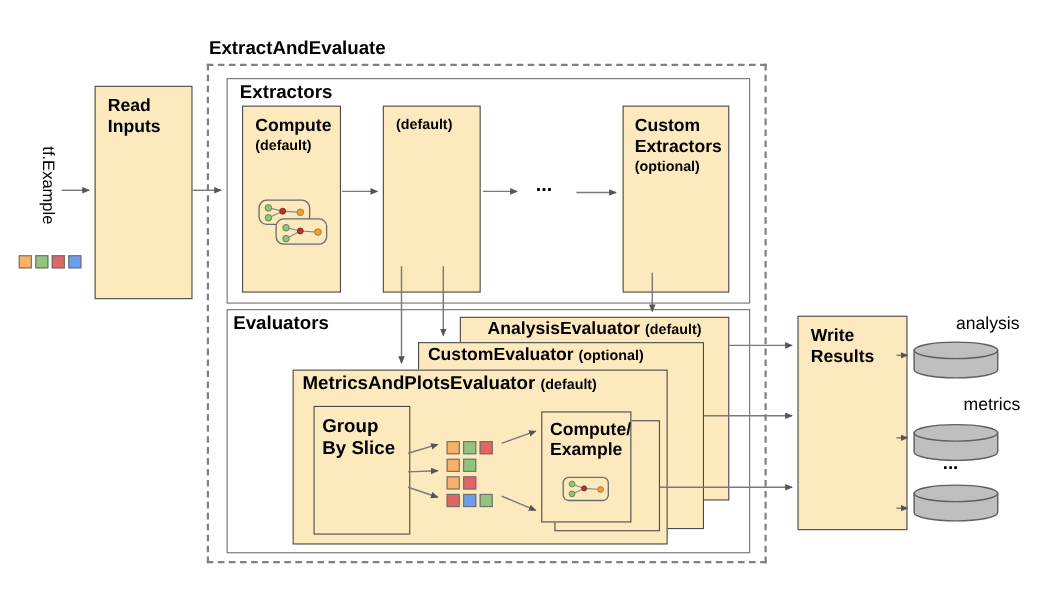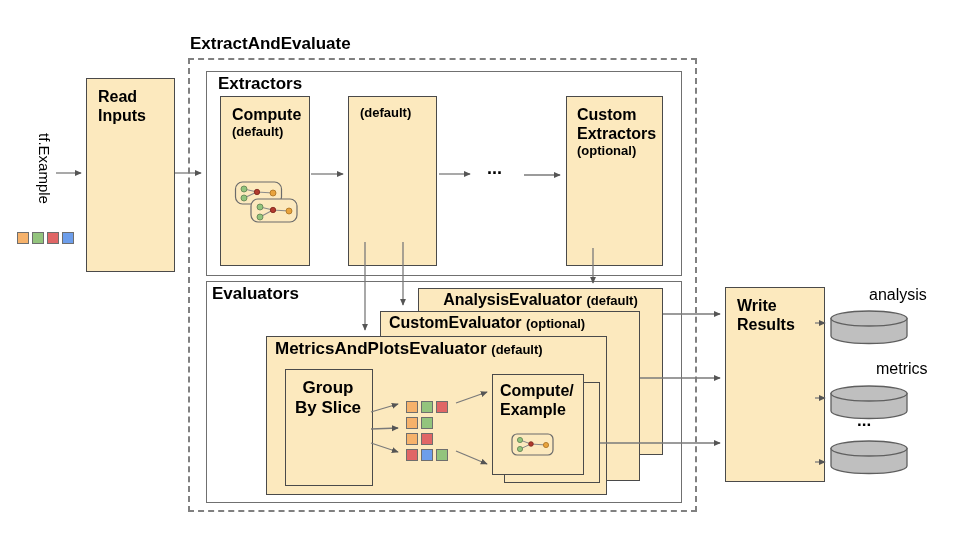--- a/index.html
+++ b/index.html
@@ -88,21 +88,21 @@
   <div class="box strip" style="left:380px;top:311px;width:260px;height:170px;padding-left:8px;">
     <span>CustomEvaluator</span>
     <span class="q">(optional)</span>
   </div>
 
   <div class="box strip" style="left:266px;top:336px;width:341px;height:159px;padding-left:8px;font-size:17px;">
     <span>MetricsAndPlotsEvaluator</span>
     <span class="q">(default)</span>
   </div>
 
-  <div class="box" style="left:285px;top:369px;width:88px;height:117px;padding:8px 0 0 7px;text-align:center;">
+  <div class="box" style="left:285px;top:369px;width:88px;height:117px;padding:8px 0 0 7px;">
     <span class="box-title" style="font-size:17px;max-width:70px;">Group By Slice</span>
   </div>
 
   <div class="lift" style="left:406px;top:401px;">
     <div class="chiprow" style="margin-bottom:4px;">
         <div class="chip" style="background: rgb(246, 178, 107);"></div>
         <div class="chip" style="background: rgb(147, 196, 125);"></div>
         <div class="chip" style="background: rgb(224, 102, 102);"></div>
       </div>
     <div class="chiprow" style="margin-bottom:4px;">
@@ -114,21 +114,21 @@
         <div class="chip" style="background: rgb(224, 102, 102);"></div>
       </div>
     <div class="chiprow">
         <div class="chip" style="background: rgb(224, 102, 102);"></div>
         <div class="chip" style="background: rgb(109, 158, 235);"></div>
         <div class="chip" style="background: rgb(147, 196, 125);"></div>
       </div>
   </div>
 
   <div class="box" style="left:504px;top:382px;width:96px;height:101px;"></div>
-  <div class="box" style="left:492px;top:374px;width:92px;height:101px;padding:6px 0 0 7px;">
+  <div class="box" style="left:492px;top:374px;width:82px;height:101px;padding:6px 0 0 7px;">
     <span class="box-title">Compute/</span>
     <span class="box-title">Example</span>
     <div class="lift" style="left:18px;top:58px;">
       <svg width="44" height="24" viewBox="0 0 44 24">
         <rect x="1" y="1" width="41" height="21" rx="5" fill="#FCE9BE" stroke="#6b6b6b" stroke-width="1.2"></rect>
         <path d="M9,7 L20,11 M9,16 L20,11 M20,11 L35,12" stroke="#8a8a8a" stroke-width="1" fill="none"></path>
         <circle cx="9" cy="7" r="2.6" fill="#93C47D" stroke="#5f7d4f" stroke-width="0.8"></circle>
         <circle cx="9" cy="16" r="2.6" fill="#93C47D" stroke="#5f7d4f" stroke-width="0.8"></circle>
         <circle cx="20" cy="11" r="2.3" fill="#B03A2E" stroke="#7c2219" stroke-width="0.8"></circle>
         <circle cx="35" cy="12" r="2.6" fill="#E8A33D" stroke="#a8701f" stroke-width="0.8"></circle>

